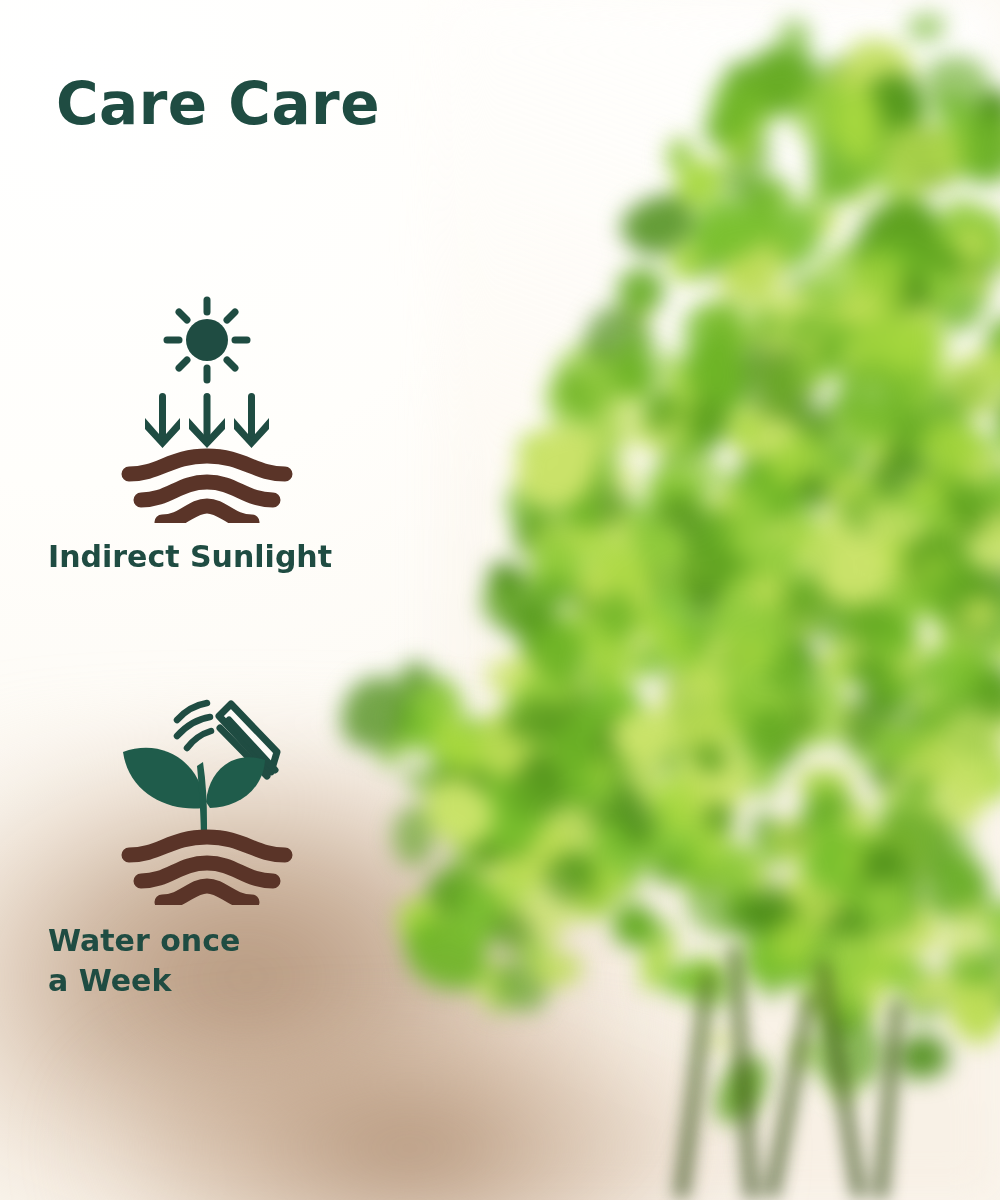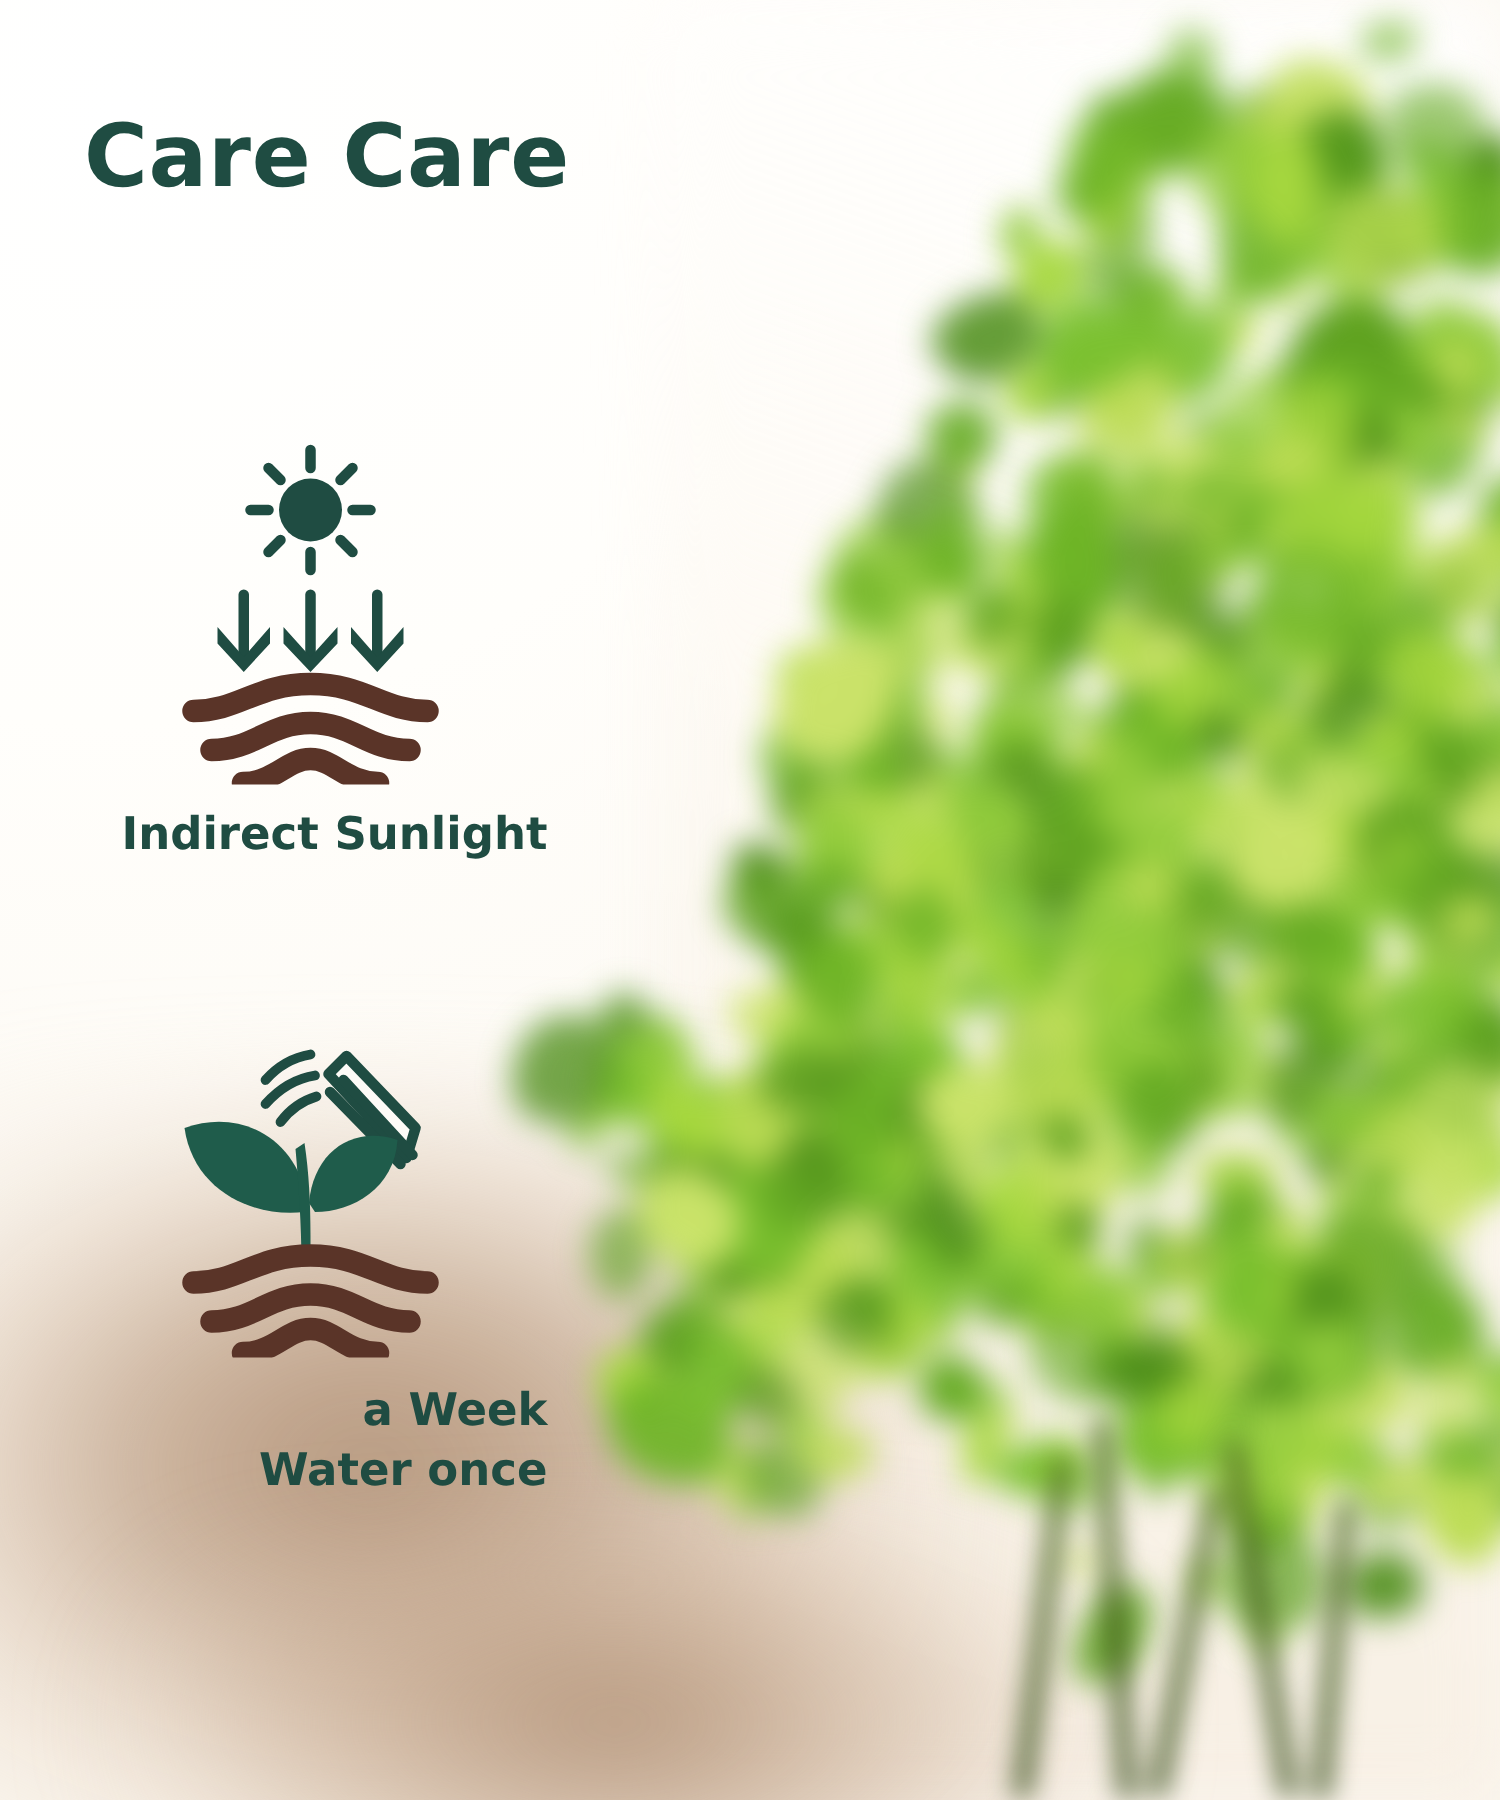--- a/index.html
+++ b/index.html
@@ -58,21 +58,21 @@
   
   .content { position:absolute; inset:0; }
 
   .title{
     position:absolute; left:56px; top:70px;
     font-size:58px; font-weight:bold; letter-spacing:.5px;
     color:#1f4c42; white-space:nowrap;
     font-family:"DejaVu Sans","Liberation Sans",sans-serif;
   }
 
-  .care-block{ position:absolute; text-align:right;padding-left:48px; }
+  .care-block{ position:absolute; text-align:left;padding-left:48px; }
   .care-block.sun  { left:0px;  top:288px;  width:365px; }
   .care-block.water{ left:0px;  top:690px;  width:365px; }
 
   .icon-wrap{ display:flex; justify-content:center; align-items:flex-end; }
 
   .care-label{
     margin-top:14px;
     font-size:30px; font-weight:bold; line-height:1.32;
     color:#1f4c42;
     font-family:"DejaVu Sans","Liberation Sans",sans-serif;
@@ -867,19 +867,19 @@
             <path d="M96 72 C 99 92, 100 112, 100 134 L 100 152 L 94 152 C 94 128, 92 98, 90 76 Z"></path>
           </g>
           <g fill="none" stroke="#5a3428" stroke-width="15" stroke-linecap="round">
             <path d="M22 165 C 52 165, 64 147, 100 147 C 136 147, 148 165, 178 165"></path>
             <path d="M34 191 C 62 191, 72 173, 100 173 C 128 173, 138 191, 166 191"></path>
             <path d="M55 212 C 76 212, 84 196, 100 196 C 116 196, 124 212, 145 212"></path>
           </g>
         </svg>
       </div>
       <div class="care-label two-line">
+        <div>Water once</div>
         <div>a Week</div>
-        <div>Water once</div>
       </div>
     </div>
 
   </div>
 </div>
 
 </body></html>

